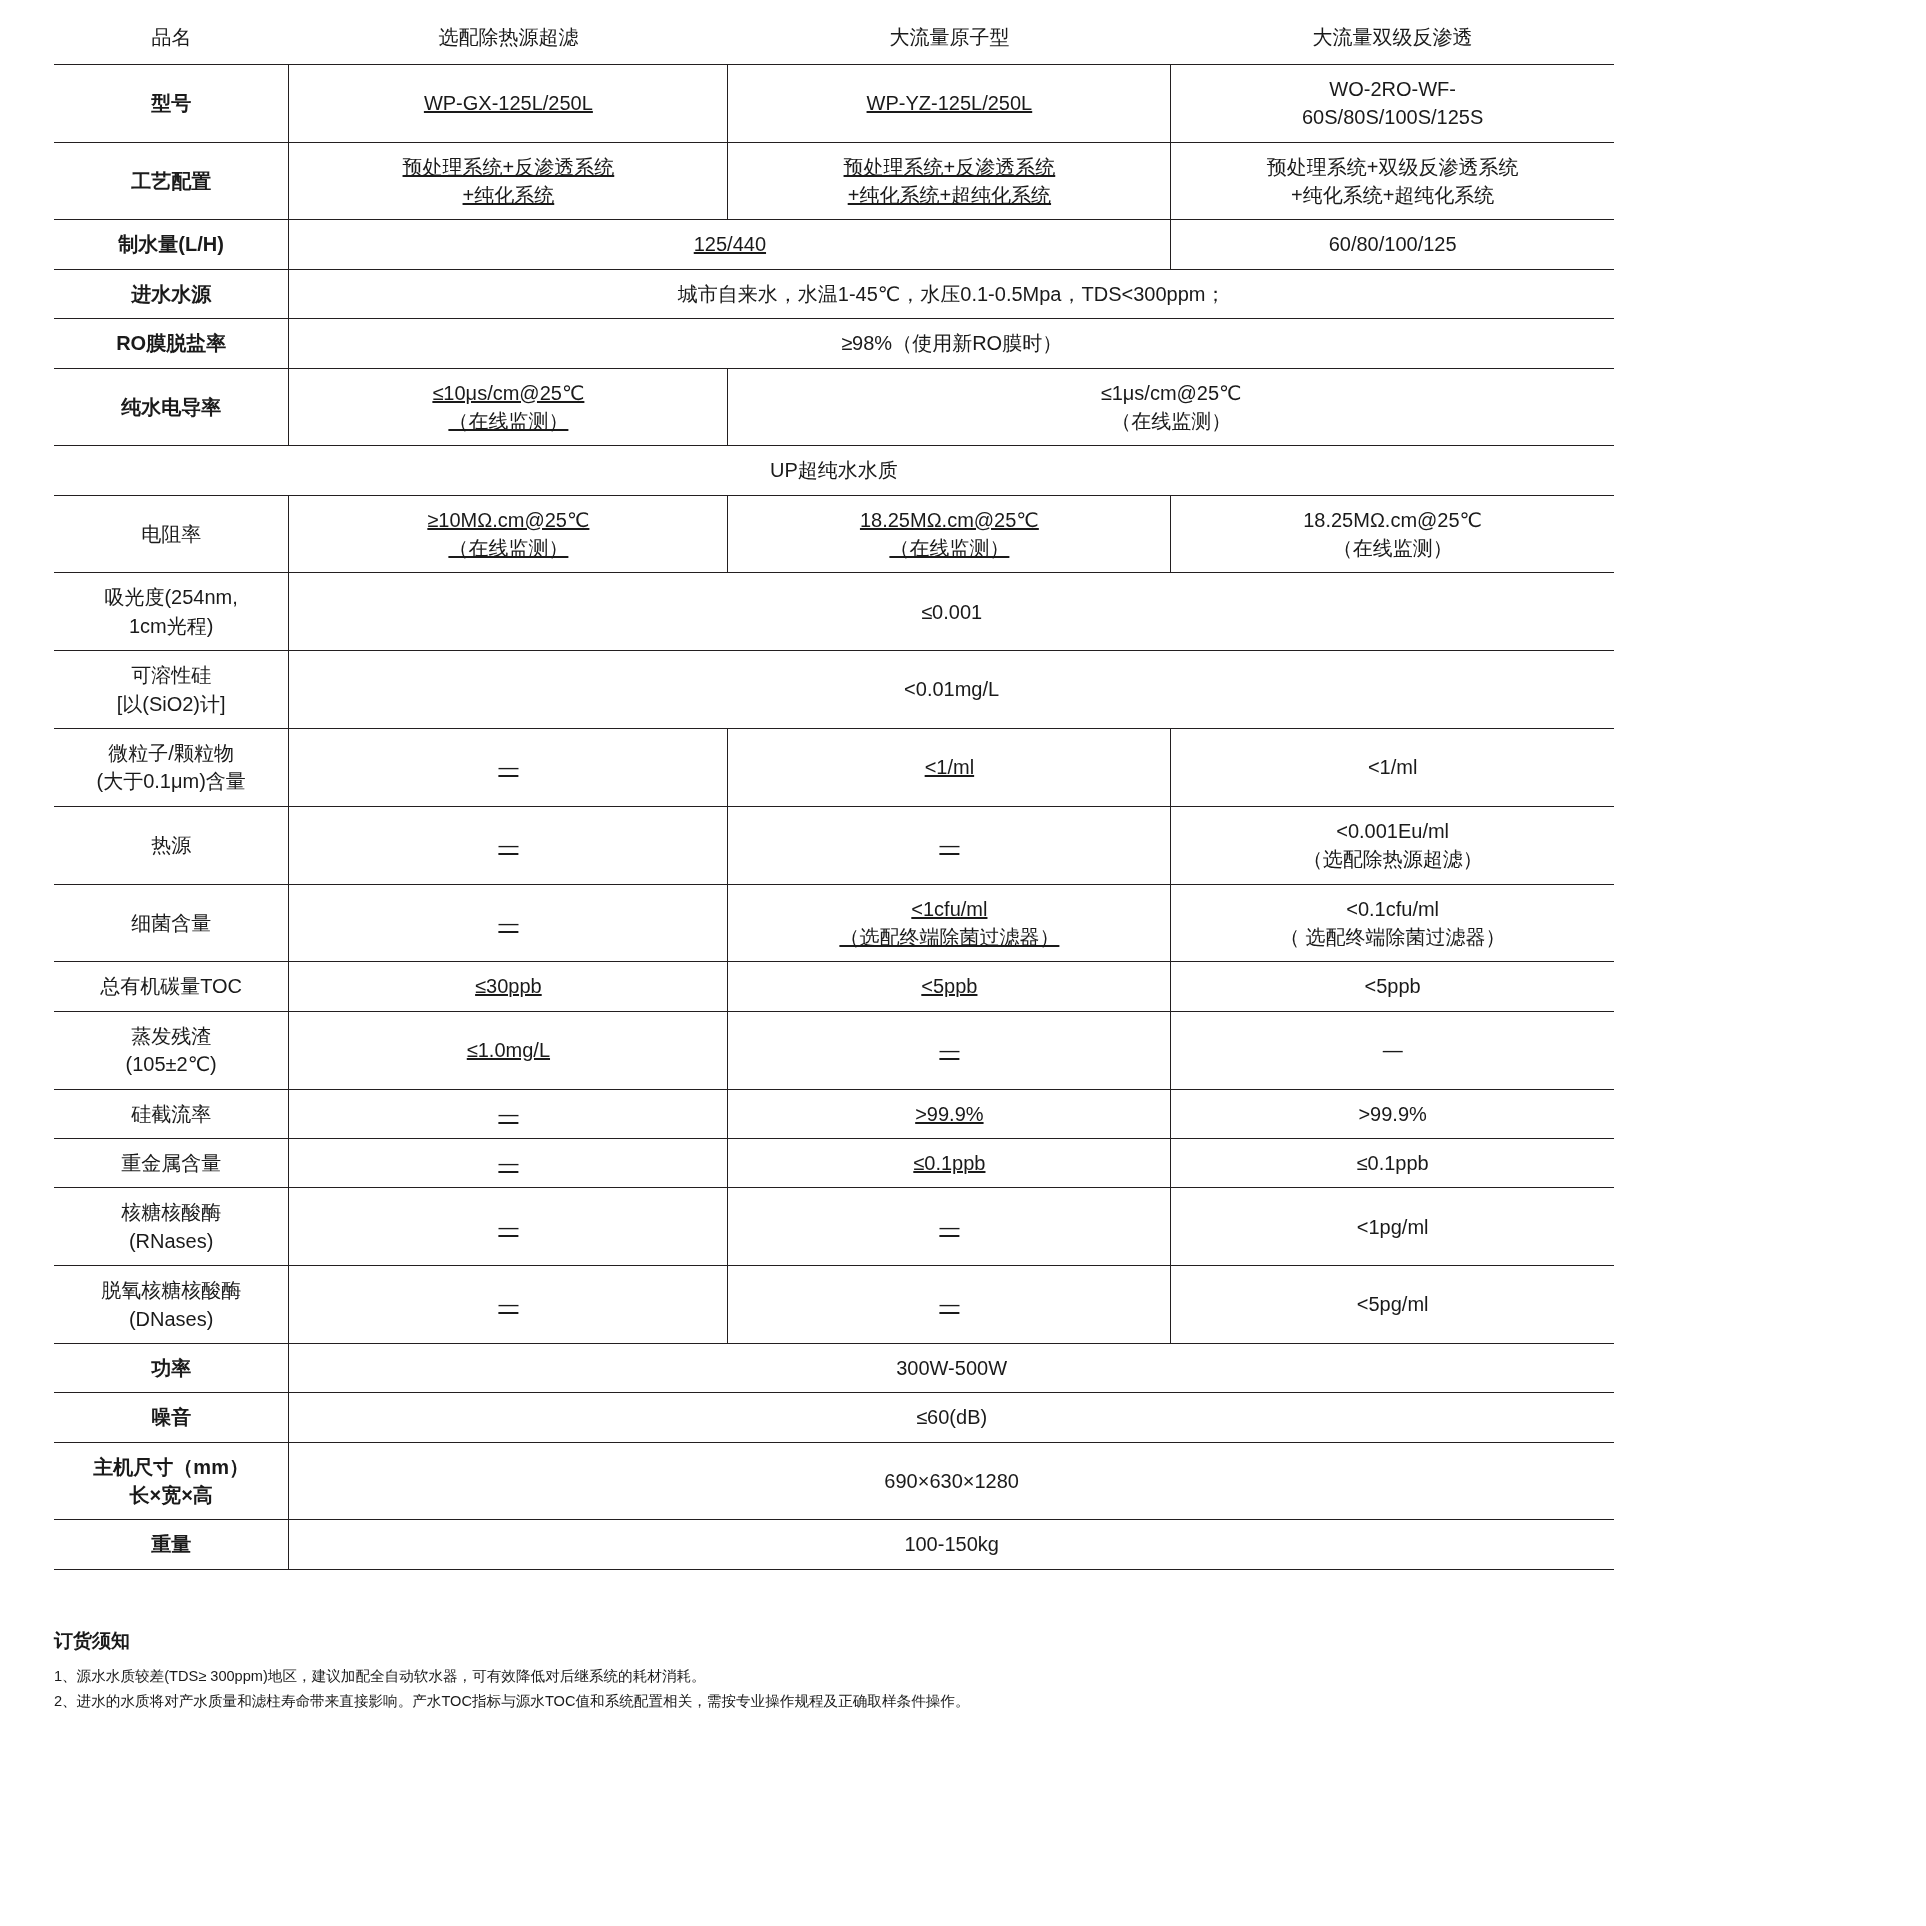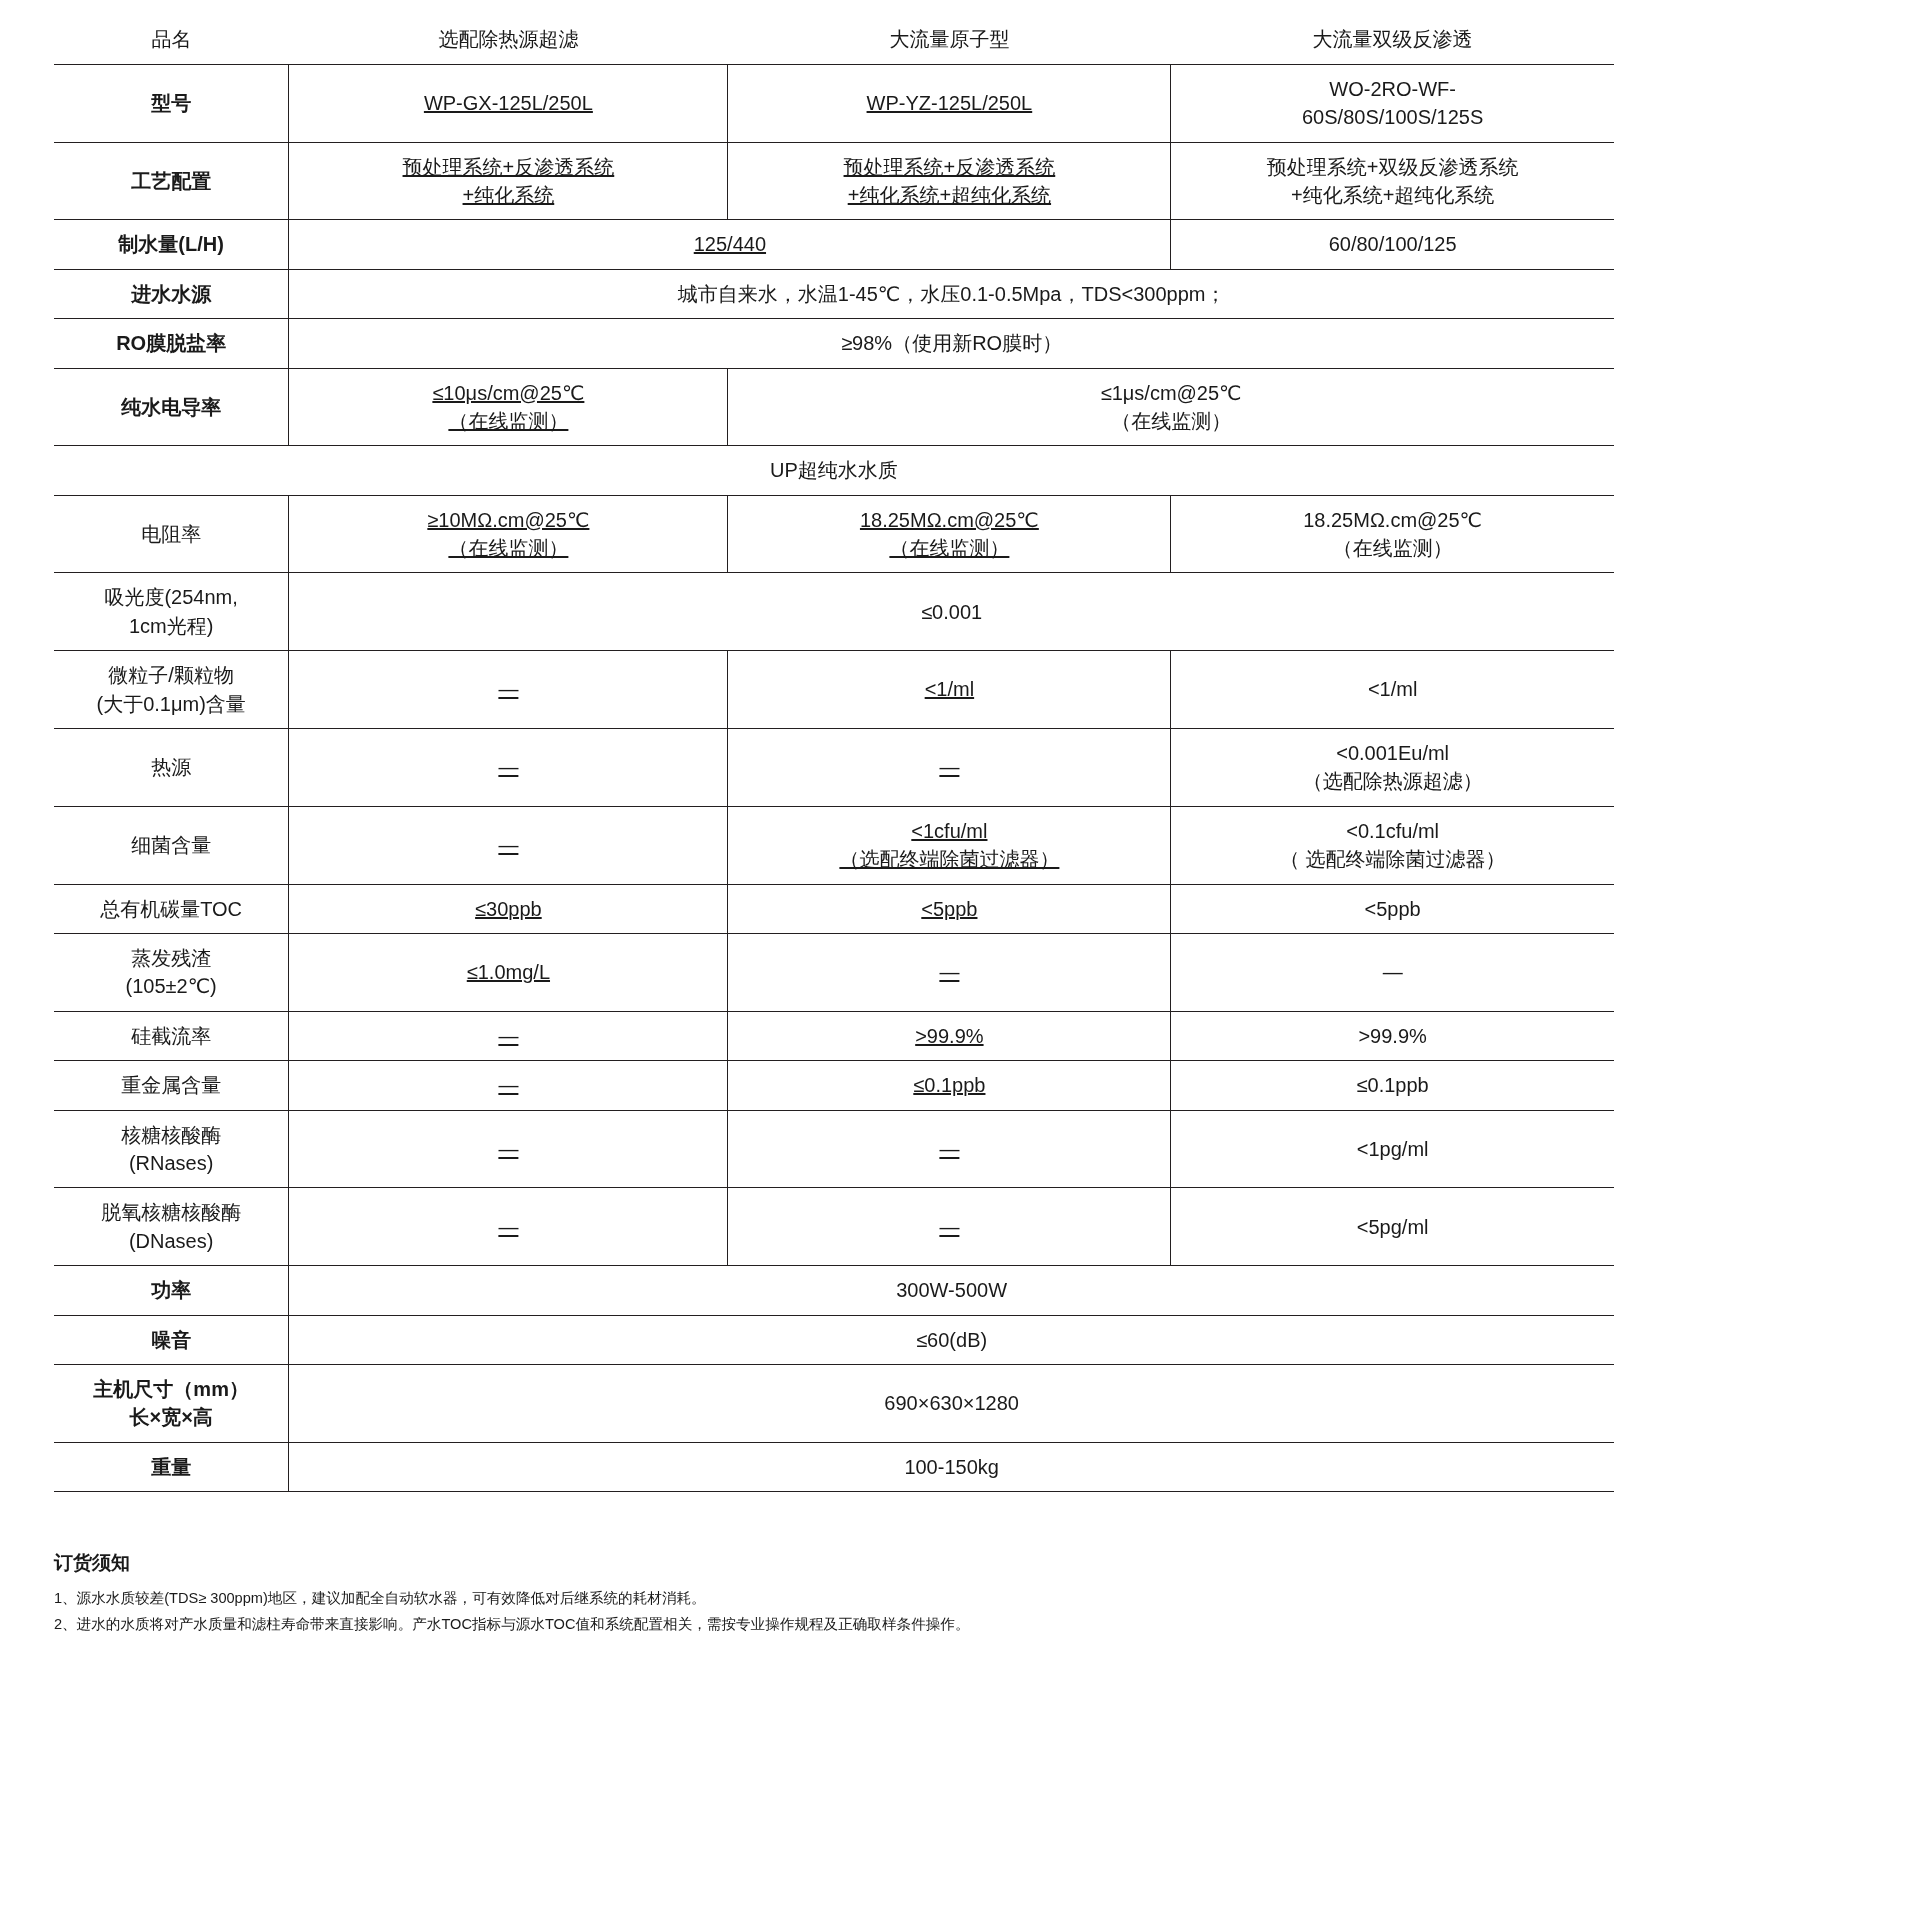--- a/index.html
+++ b/index.html
@@ -43,20 +43,21 @@
     text-decoration: underline;
   }
   .bold {
     font-weight: bold;
   }
   .hdr td {
     font-size: 20px;
     padding-top: 3.9px;
     padding-bottom: 10px;
     border-bottom: 1.2px solid #231f20;
+    font-family: Liberation Mono, monospace;
   }
   .hdr td.rowlabel {
     border-right: none;
   }
   .section-title td {
     text-align: left;
     padding-left: 12.3px;
     font-weight: normal;
     font-size: 20px;
     border-bottom: 1.2px solid #231f20;
@@ -180,20 +181,27 @@
       </tr>
 
       <tr>
         <td class="rowlabel">
           <span class="two-line">吸光度(254nm,</span>
           <span class="two-line">1cm光程)</span>
         </td>
         <td colspan="3">≤0.001</td>
       </tr>
 
+      <tr>
+        <td class="rowlabel">
+          <span class="two-line">可溶性硅</span>
+          <span class="two-line">[以(SiO2)计]</span>
+        </td>
+        <td colspan="3">&lt;0.01mg/L</td>
+      </tr>
 
       <tr>
         <td class="rowlabel">
           <span class="two-line">微粒子/颗粒物</span>
           <span class="two-line">(大于0.1μm)含量</span>
         </td>
         <td class="vsep dash">—</td>
         <td class="vsep">&lt;1/ml</td>
         <td>&lt;1/ml</td>
       </tr>

